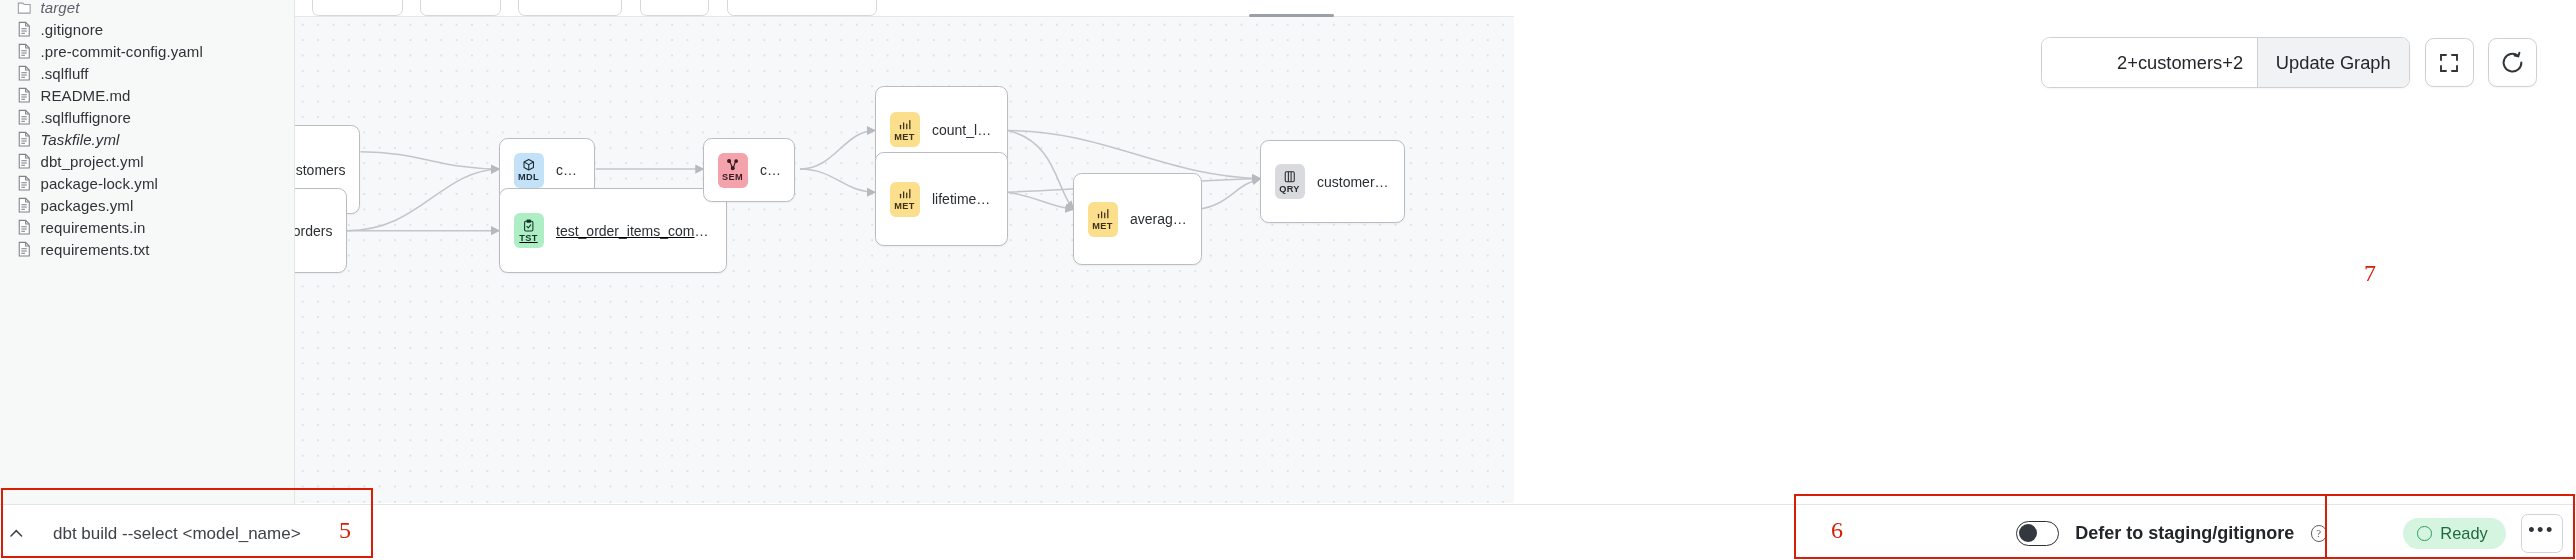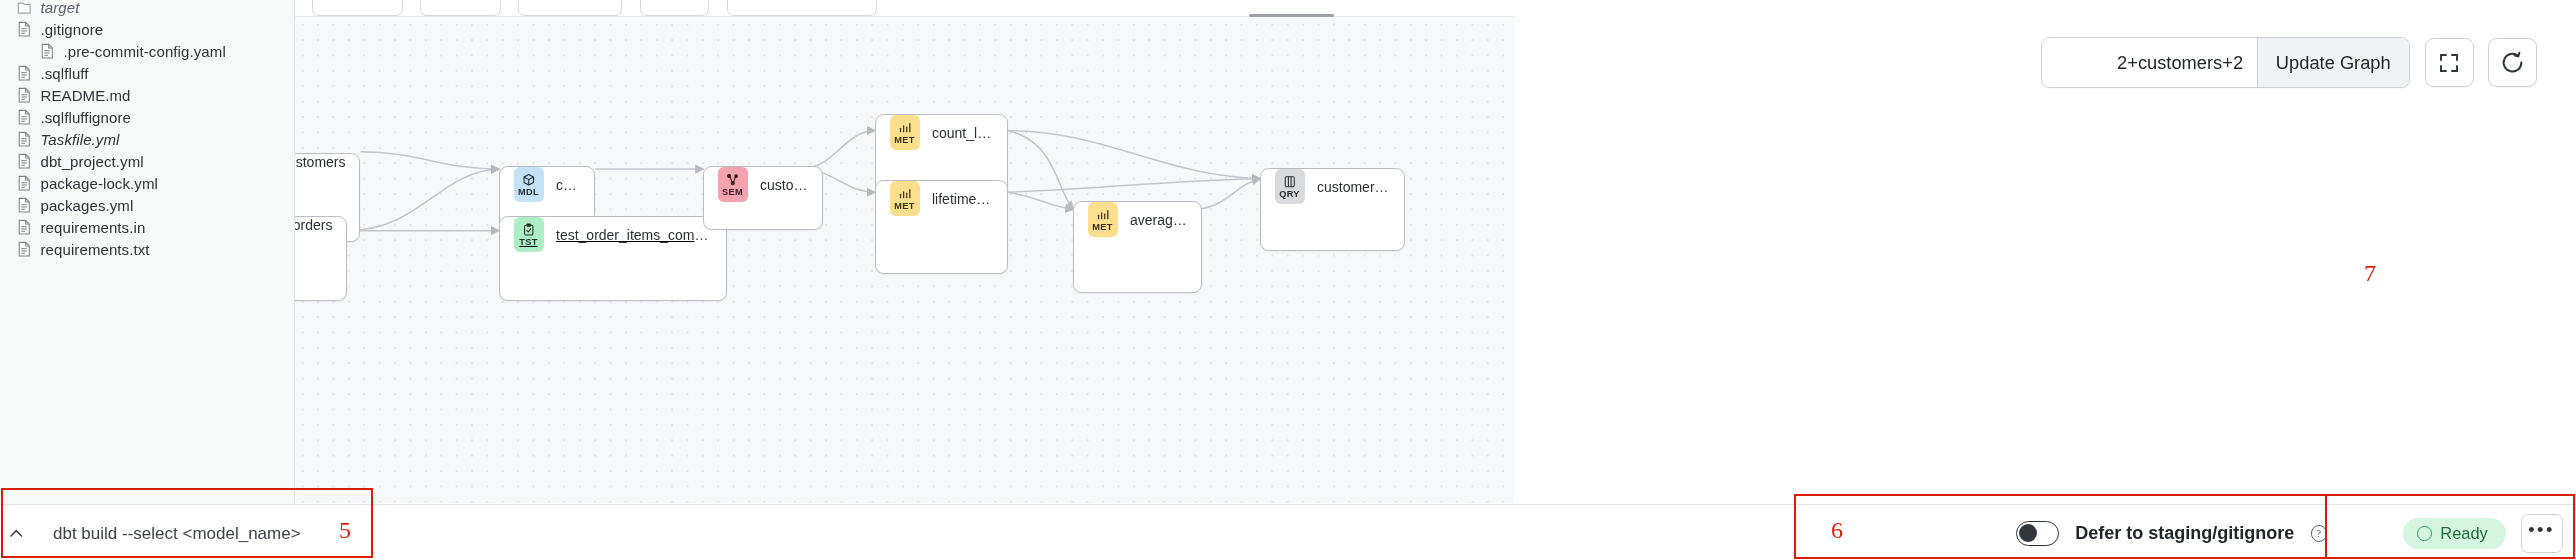--- a/index.html
+++ b/index.html
@@ -87,23 +87,22 @@
   .icon-btn {
     width:49px; height:49px; border:1px solid #cdd0d4; border-radius:8.7px;
     background:#fff; display:flex; align-items:center; justify-content:center;
     cursor:pointer; box-shadow:0 1px 1.9px rgba(16,24,40,.04);
   }
 
   
   .node {
     position:absolute;
     background:#ffffff; border:1px solid #b9bdc2; border-radius:8.7px;
-    display:flex; align-items:flex-start; box-shadow:0 1px 1.9px rgba(16,24,40,.05);
+    display:flex; align-items:center; box-shadow:0 1px 1.9px rgba(16,24,40,.05);
     z-index:20;
-    margin-top:28px;
   }
   .node-inner { display:flex; align-items:center; gap:12.5px; padding:0 13.5px; width:100%; }
   .badge {
     width:30px; height:35px; border-radius:5.8px; flex:0 0 30px;
     display:flex; flex-direction:column; align-items:center; justify-content:center;
     gap:0px; line-height:1;
   }
   .badge .bsvg { height:14.5px; display:flex; align-items:center; }
   .badge .btxt { font-size:9.2px; font-weight:700; letter-spacing:0.3px; margin-top:1px; }
   .node-label {
@@ -203,21 +202,21 @@
             <svg width="14.5" height="16.4" viewBox="0 0 15 18" fill="none" stroke="#7d8389" stroke-width="1.15">
 <path d="M2 1.5 h7 l4 4 v11 a0 0 0 0 1 0 0 h-11 a0 0 0 0 1 0 0 v-15 z" fill="#ffffff"></path>
 <path d="M9 1.5 v4 h4"></path>
               <path d="M4.3 8.5 h6"></path>
               <path d="M4.3 11 h6"></path>
               <path d="M4.3 13.5 h4"></path>
             </svg>
           </span>
           <span class="fname">.gitignore</span>
         </div>
-        <div class="file-row" style="margin-top: 0px; margin-left: 23px;">
+        <div class="file-row" style="margin-top: 0px;">
           <span class="ficon">
             <svg width="14.5" height="16.4" viewBox="0 0 15 18" fill="none" stroke="#7d8389" stroke-width="1.15">
 <path d="M2 1.5 h7 l4 4 v11 a0 0 0 0 1 0 0 h-11 a0 0 0 0 1 0 0 v-15 z" fill="#ffffff"></path>
 <path d="M9 1.5 v4 h4"></path>
               <path d="M4.3 8.5 h6"></path>
               <path d="M4.3 11 h6"></path>
               <path d="M4.3 13.5 h4"></path>
             </svg>
           </span>
           <span class="fname">.pre-commit-config.yaml</span>
@@ -412,21 +411,21 @@
                     <rect x="4.6" y="4" width="14.8" height="17.2" rx="2.1"></rect>
                     <rect x="8.8" y="1.8" width="6.4" height="4" rx="1.1" fill="currentColor"></rect>
                     <path d="M8.6 13.3 L11.1 15.7 L15.6 10.3"></path>
                   </svg>
                 </span>
                 <span class="btxt">TST</span>
               </div>
               <span class="node-label">test_order_items_compute_to_bools…</span>
             </div>
           </div>
-          <div class="node" style="left: 408px; top: 121px; width: 120px; height: 64px;">
+          <div class="node" style="left: 408px; top: 121px; width: 92px; height: 64px;">
             <div class="node-inner">
               <div class="badge b-sem">
                 <span class="bsvg">
                   <svg width="13.5" height="13.5" viewBox="0 0 24 24" fill="none" stroke="currentColor" stroke-width="2" stroke-linecap="round">
                     <circle cx="5.5" cy="5.5" r="2.6" fill="currentColor"></circle>
                     <circle cx="18" cy="5.5" r="2.3" fill="currentColor"></circle>
                     <circle cx="12" cy="18" r="2.6" fill="currentColor"></circle>
                     <path d="M7.3 7.4 L10.6 15.6"></path>
                     <path d="M16.4 7.6 L13.6 15.8"></path>
                   </svg>

